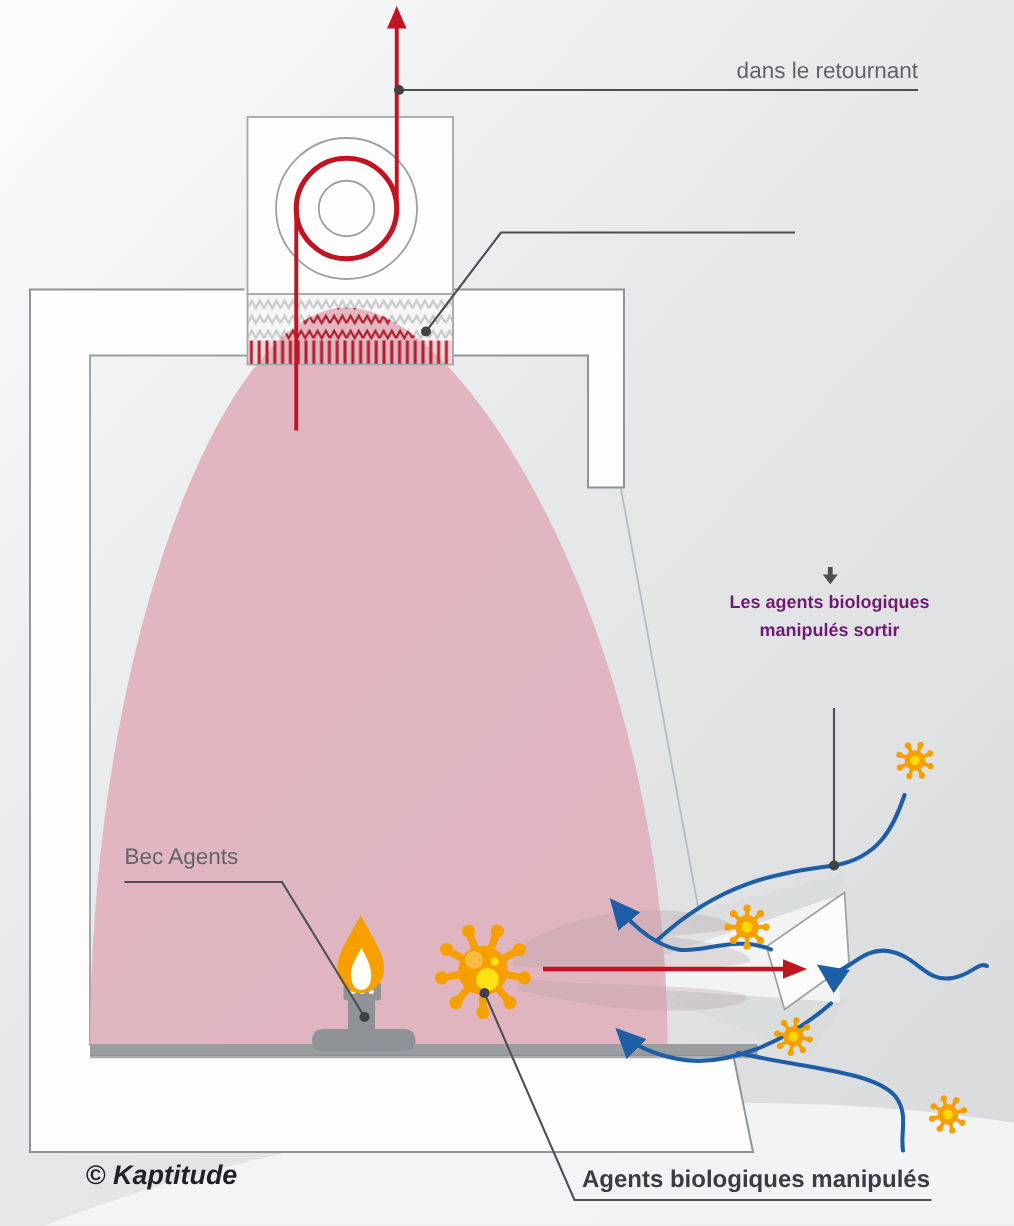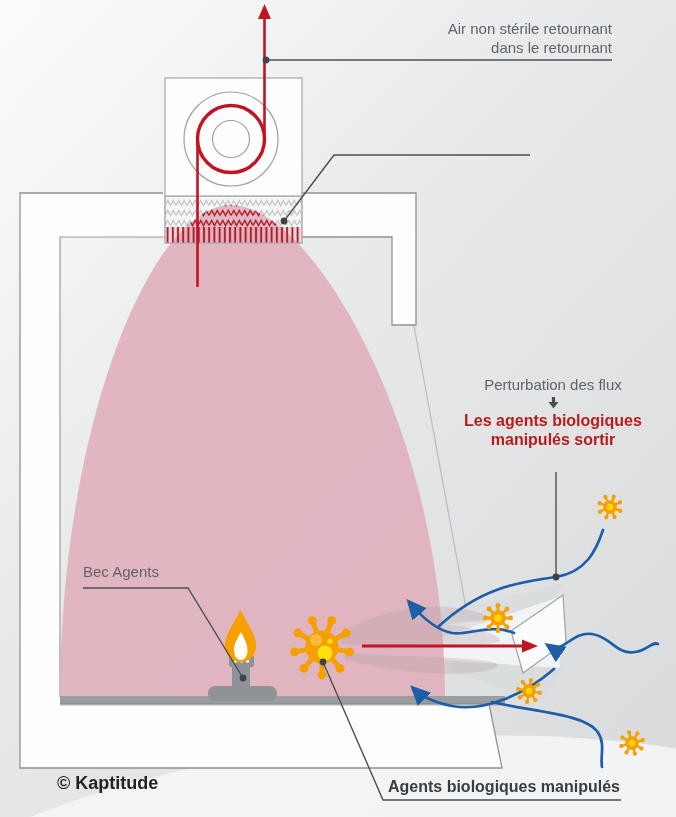--- a/index.html
+++ b/index.html
@@ -10,24 +10,24 @@
   }
   #stage{position:absolute;inset:0;width:676px;height:817px;}
   .label{position:absolute;color:#5e646a;font-size:15px;line-height:19px;}
   .label.right{text-align:right;}
   .label.center{text-align:center;}
   #air-label{top:19px;right:64px;}
   #hepa-label{top:106px;right:146px;}
   #flux-block{top:375px;left:433px;width:240px;}
   #flux-block .heading{display:block;}
   #flux-block .down-arrow{display:block;margin:3px auto 2px auto;}
-  #flux-block .b{display:block;font-weight:bold;color:#b91c1c;font-size:16px;line-height:19px;}
+  #flux-block .b{display:block;font-weight:bold;color:#701a75;font-size:12px;line-height:19px;}
   #bunsen-label{top:562px;left:83px;}
   #agents-label{top:777px;right:56px;font-weight:bold;font-size:16px;color:#383d41;text-align:center;}
-  #credit{position:absolute;top:773px;left:57px;font-weight:bold;font-size:18px;color:#1f2224;}
+  #credit{position:absolute;top:773px;left:57px;font-weight:bold;font-size:18px;color:#1f2224;font-style:italic;}
 </style>
 </head>
 <body>
 
 <svg id="stage" viewBox="0 0 676 817" xmlns="http://www.w3.org/2000/svg">
   <defs>
     <linearGradient id="bgGrad" x1="0" y1="0" x2="0.9" y2="1">
       <stop offset="0" stop-color="#fbfcfd"></stop>
       <stop offset="0.45" stop-color="#e7e9ea"></stop>
       <stop offset="1" stop-color="#d9dbdd"></stop>
@@ -210,30 +210,29 @@
   <g fill="#3f4347">
     <circle cx="266" cy="60" r="3.4"></circle>
     <circle cx="284" cy="221" r="3.4"></circle>
     <circle cx="556" cy="577" r="3.4"></circle>
     <circle cx="243" cy="678" r="3.4"></circle>
     <circle cx="323" cy="662" r="3.4"></circle>
   </g>
 </svg>
 
 <div id="air-label" class="label right">
-  <span>Air non stérile retournant</span><br>
+  <br>
   <span>dans le retournant</span>
 </div>
 
 <div id="hepa-label" class="label right">
   <br>
 </div>
 
 <div id="flux-block" class="label center">
-  <span class="heading">Perturbation des flux</span>
   <svg class="down-arrow" width="11" height="12" viewBox="0 0 11 12">
     <rect x="3.9" y="0" width="3.2" height="5.5" fill="#4b5055"></rect>
     <polygon points="0.5,5 10.5,5 5.5,11.5" fill="#4b5055"></polygon>
   </svg>
   <span class="b">Les agents biologiques</span>
   <span class="b">manipulés sortir</span>
 </div>
 
 <div id="bunsen-label" class="label">Bec Agents</div>
 

